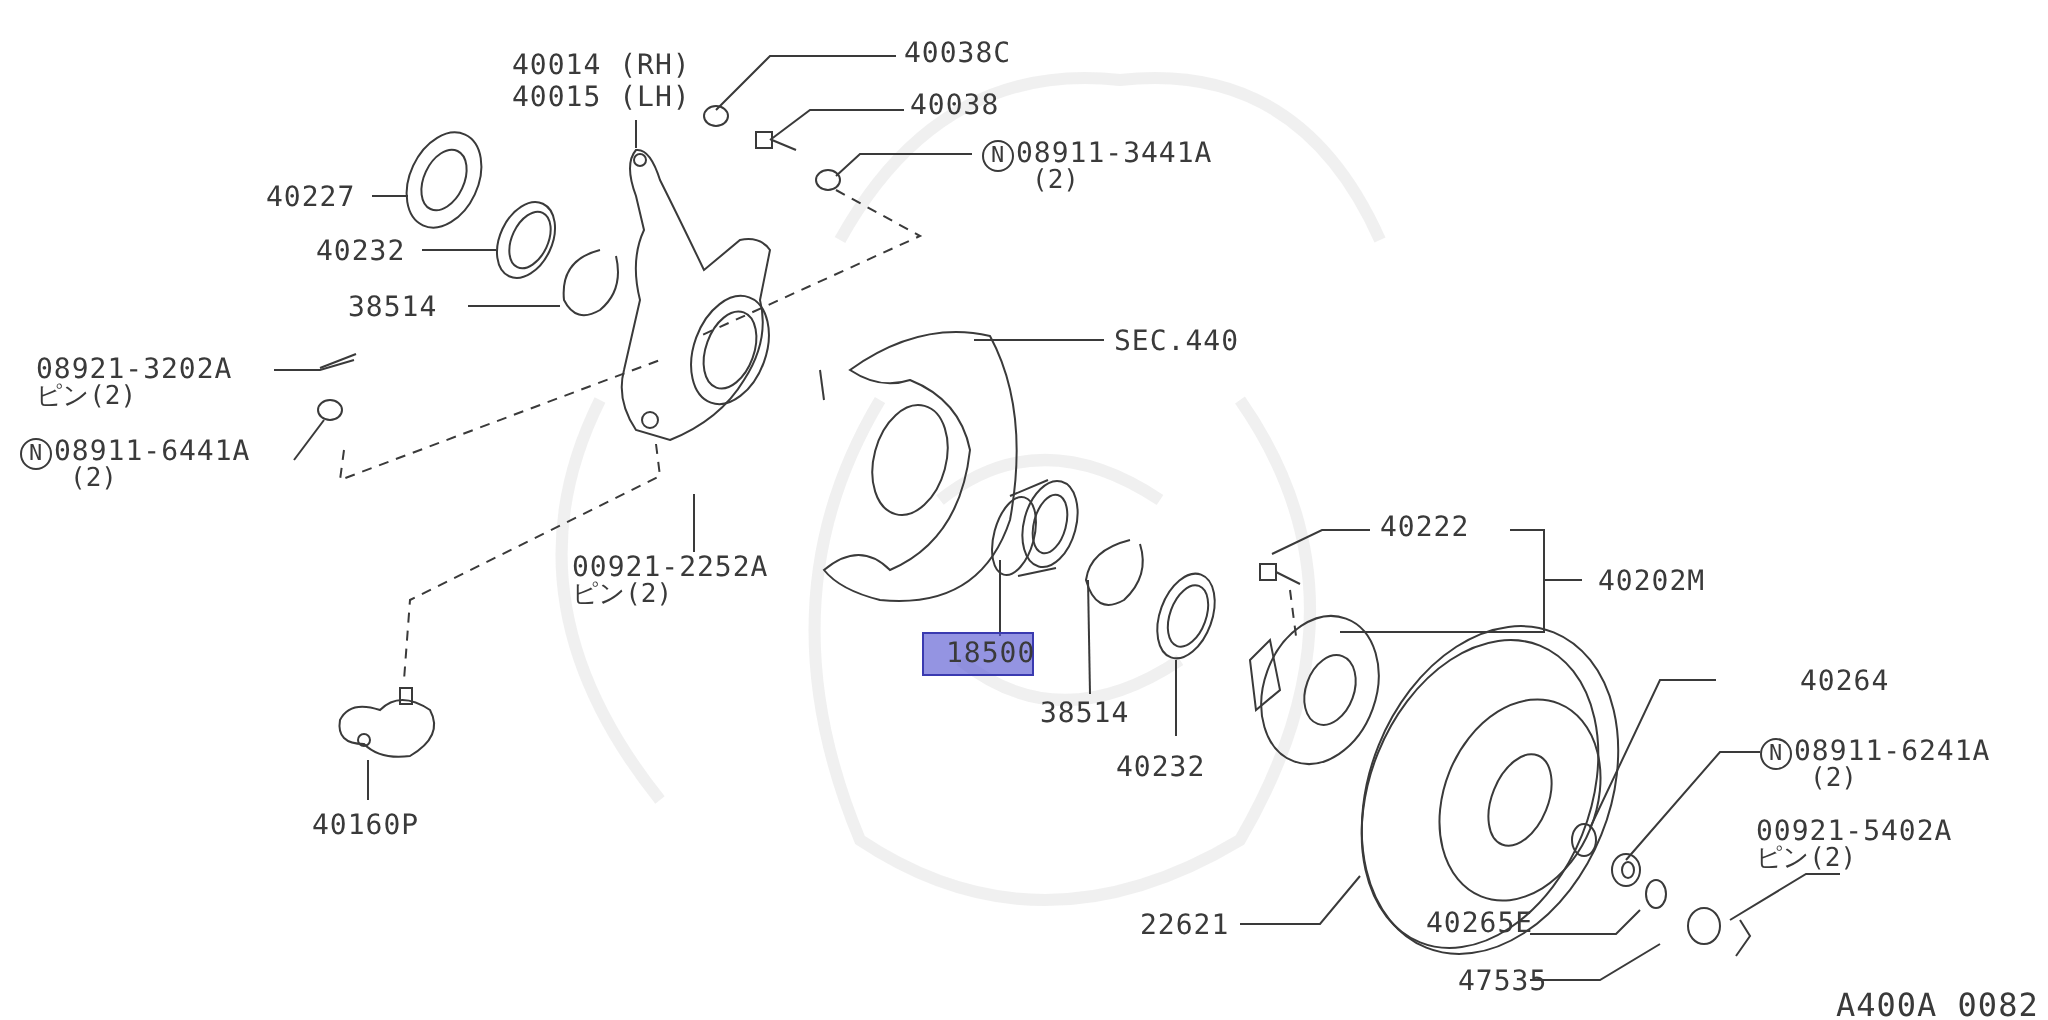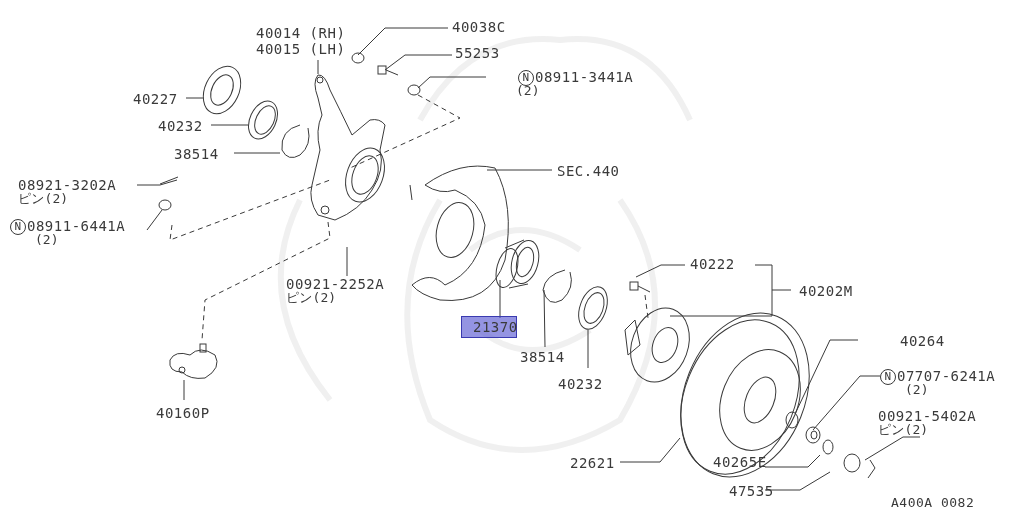--- a/index.html
+++ b/index.html
@@ -158,52 +158,52 @@
       <path class="p" d="M170 360 Q175 350 190 355 Q200 345 215 355 Q222 368 205 378 Q190 380 182 372 Q168 372 170 360 Z"></path>
       <rect class="p" x="200" y="344" width="6" height="8"></rect>
       <circle class="p" cx="182" cy="370" r="3"></circle>
     </g>
   </svg>
 
   
   <div class="lbl" style="left:256px;top:26px;"><span>40014</span> <span>(RH)</span></div>
   <div class="lbl" style="left:256px;top:42px;"><span>40015</span> <span>(LH)</span></div>
   <div class="lbl" style="left:452px;top:20px;">40038C</div>
-  <div class="lbl" style="left:455px;top:46px;">55253</div>
-  <div class="lbl" style="left:491px;top:70px;margin-left:27px;"><span class="ncircle">N</span><span>08911-3441A</span></div>
+  <div class="lbl" style="left:455px;top:46px;">40038</div>
+  <div class="lbl" style="left:491px;top:70px;"><span class="ncircle">N</span><span>08911-3441A</span></div>
   <div class="sub" style="left:516px;top:84px;">(2)</div>
 
   <div class="lbl" style="left:133px;top:92px;">40227</div>
   <div class="lbl" style="left:158px;top:119px;">40232</div>
   <div class="lbl" style="left:174px;top:147px;">38514</div>
 
   <div class="lbl" style="left:18px;top:178px;">08921-3202A</div>
   <div class="sub" style="left:18px;top:192px;">ピン(2)</div>
   <div class="lbl" style="left:10px;top:219px;"><span class="ncircle">N</span><span>08911-6441A</span></div>
   <div class="sub" style="left:35px;top:233px;">(2)</div>
 
   <div class="lbl" style="left:557px;top:164px;">SEC.440</div>
   <div class="lbl" style="left:286px;top:277px;">00921-2252A</div>
   <div class="sub" style="left:286px;top:291px;">ピン(2)</div>
 
   <div class="hl" style="left:461px;top:316px;width:54px;height:20px;"></div>
-  <div class="lbl" style="left:473px;top:320px;">21370</div>
+  <div class="lbl" style="left:473px;top:320px;">18500</div>
 
   <div class="lbl" style="left:520px;top:350px;">38514</div>
   <div class="lbl" style="left:558px;top:377px;">40232</div>
 
   <div class="lbl" style="left:690px;top:257px;">40222</div>
   <div class="lbl" style="left:799px;top:284px;">40202M</div>
 
   <div class="lbl" style="left:156px;top:406px;">40160P</div>
 
   <div class="lbl" style="left:900px;top:334px;">40264</div>
-  <div class="lbl" style="left:880px;top:369px;"><span class="ncircle">N</span><span>07707-6241A</span></div>
+  <div class="lbl" style="left:880px;top:369px;"><span class="ncircle">N</span><span>08911-6241A</span></div>
   <div class="sub" style="left:905px;top:383px;">(2)</div>
   <div class="lbl" style="left:878px;top:409px;">00921-5402A</div>
   <div class="sub" style="left:878px;top:423px;">ピン(2)</div>
 
   <div class="lbl" style="left:570px;top:456px;">22621</div>
   <div class="lbl" style="left:713px;top:455px;">40265E</div>
   <div class="lbl" style="left:729px;top:484px;">47535</div>
 
-  <div class="lbl" style="left:891px;top:496px;font-size:13px;">A400A 0082</div>
+  <div class="lbl" style="left:918px;top:496px;font-size:16px;">A400A 0082</div>
 </div>
 
 </body></html>

